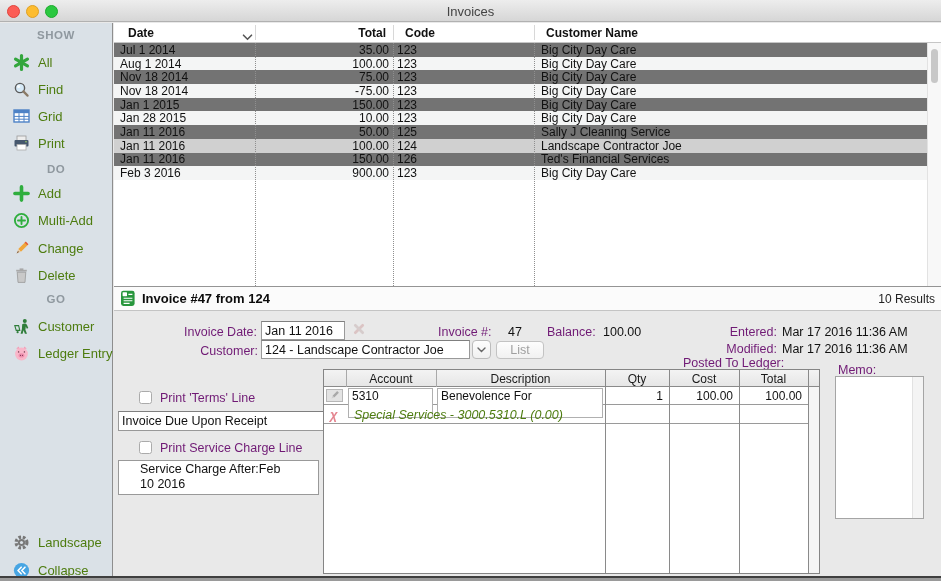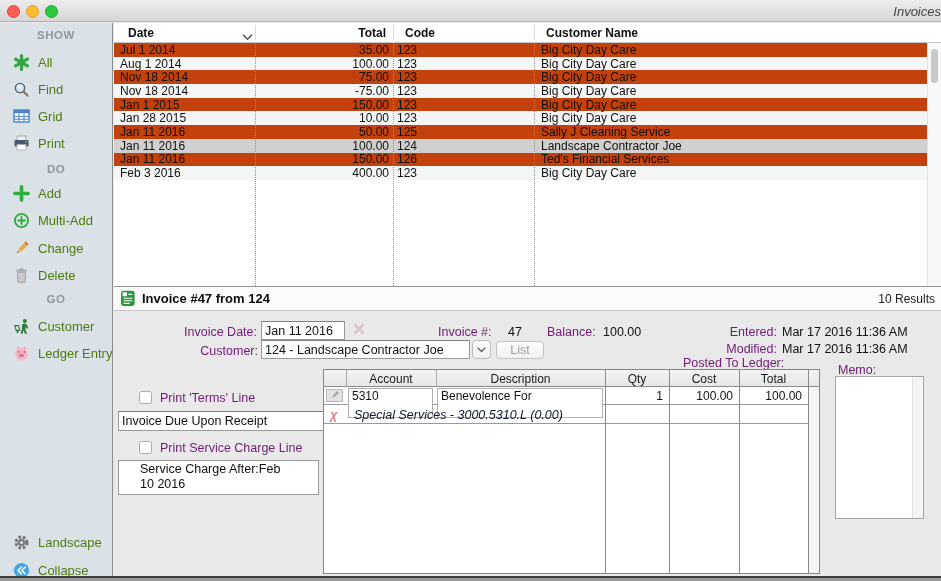--- a/index.html
+++ b/index.html
@@ -8,40 +8,40 @@
          -webkit-font-smoothing:antialiased; background:#e9e9e9; }
   .window { position:relative; width:941px; height:581px; background:#e9e9e9; overflow:hidden; }
 
   
   .titlebar { position:absolute; left:0; top:0; right:0; height:22px;
               background:linear-gradient(#ededed,#d6d6d6); border-bottom:1px solid #b1b1b1; }
   .tl { position:absolute; top:5px; width:13px; height:13px; border-radius:50%; }
   .tl.red    { left:7px;  background:#fc5d55; border:1px solid #e1443c; }
   .tl.yellow { left:26px; background:#fdbc2f; border:1px solid #dfa023; }
   .tl.green  { left:45px; background:#2bc840; border:1px solid #1dab2e; }
-  .wtitle { position:absolute; left:0; right:0; top:4px; text-align:right; font-size:13px; color:#444;font-style:italic; }
+  .wtitle { position:absolute; left:0; right:0; top:4px; text-align:center; font-size:13px; color:#444; }
 
   
   .sidebar { position:absolute; left:0; top:23px; width:113px; bottom:0;
              background:#dae1e7; border-right:1px solid #8e8e8e; }
   .sbheader { position:absolute; left:0; width:100%; text-align:center; font-weight:bold;
               font-size:11.5px; color:#8f989f; letter-spacing:.5px; }
   .sbitem { position:absolute; left:0; width:100%; height:20px; display:flex; align-items:center;
             padding-left:12px; cursor:default; }
   .sbicon { width:19px; height:17px; display:inline-flex; align-items:center; justify-content:center; flex:none; }
   .sblabel { margin-left:7px; font-size:13px; color:#4d7c0f; white-space:nowrap; }
 
   
   .invtable { position:absolute; left:114px; top:23px; right:0; height:263px; background:#fff; }
   .thead { position:absolute; left:0; top:0; right:0; height:20px; background:#fff;
            border-bottom:1px solid #c6c6c6; font-weight:bold; }
   .thead span { position:absolute; top:3px;padding-left:8px; }
   .hline { position:absolute; top:2px; bottom:2px; width:1px; background:#d8d8d8; }
   .tbody { position:absolute; left:0; top:20px; right:14px; }
-  .trow { height:13.7px; display:flex; align-items:center; background:#c2410c; }
+  .trow { height:13.7px; display:flex; align-items:center; background:#737373; }
   .trow:nth-child(even) { background:#f4f5f5; }
   .trow.sel { background:#d0d0d0; }
   .c-date { width:141px; padding-left:6px; }
   .c-total { width:134px; text-align:right; }
   .c-code { width:149px; padding-left:8px; }
   .c-cust { flex:1; padding-left:3px; }
   .vdot { position:absolute; top:20px; bottom:0; width:0; border-left:1px dotted #8f8f8f; pointer-events:none; }
   .gutter { position:absolute; right:0; top:20px; bottom:0; width:14px; background:#f8f8f8;
             border-left:1px solid #e2e2e2; }
   .thumb { position:absolute; right:3px; top:6px; width:7px; height:34px; background:#c8c8c8; border-radius:4px; }
@@ -77,21 +77,21 @@
   .ithead span { position:absolute; top:2px; text-align:center; font-size:12px; color:#1a1a1a; }
   .ivline { position:absolute; top:0; bottom:0; width:1px; background:#8a8a8a; }
   .ihline { position:absolute; top:0; height:17px; width:1px; background:#a9a9a9; }
   .itrow { position:absolute; left:0; right:0; height:18px; border-bottom:1px solid #9a9a9a; }
   .cellbox { position:absolute; border:1px solid #b0b0b0; background:#fff; font-size:12px; padding:0 3px;
              height:30px; line-height:14px; }
   .numcell { position:absolute; text-align:right; font-size:12px; top:2px; }
   .pencilbox { position:absolute; left:2px; top:2px; width:17px; height:13px; background:#e3e3e3;
                border:1px solid #b7b7b7; display:flex; align-items:center; justify-content:center; }
   .chi { position:absolute; left:6px; top:1px; color:#e4848f; font-style:italic; font-size:13px; font-weight:bold; }
-  .notetxt { position:absolute; left:30px; top:2px; font-style:italic; color:#0f172a; font-size:12.5px; white-space:nowrap; }
+  .notetxt { position:absolute; left:30px; top:2px; font-style:italic; color:#4d7c0f; font-size:12.5px; white-space:nowrap; }
   .igutter { position:absolute; left:485px; right:0; top:17px; bottom:0; background:#f5f5f5; }
 
   
   .memo { position:absolute; left:721px; top:65px; width:89px; height:143px; border:1px solid #a5a5a5;
           background:#fff; font-family:inherit; font-size:12px; resize:none; padding:2px; }
   .memogut { position:absolute; left:798px; top:66px; width:11px; height:141px; background:#f4f4f4;
              border-left:1px solid #e2e2e2; }
 
   .bottomedge { position:absolute; left:0; right:0; top:576px; height:2px; background:#3f3f3f; }
   .bottomshadow { position:absolute; left:0; right:0; top:578px; bottom:0; background:#9a9a9a; }
@@ -307,21 +307,21 @@
           <span class="c-cust">Landscape Contractor Joe</span>
         </div>
       <div class="trow">
           <span class="c-date">Jan 11 2016</span>
           <span class="c-total">150.00</span>
           <span class="c-code">126</span>
           <span class="c-cust">Ted's Financial Services</span>
         </div>
       <div class="trow">
           <span class="c-date">Feb 3 2016</span>
-          <span class="c-total">400.00</span>
+          <span class="c-total">900.00</span>
           <span class="c-code">123</span>
           <span class="c-cust">Big City Day Care</span>
         </div>
     </div>
     <div class="vdot" style="left:141px"></div>
     <div class="vdot" style="left:279px"></div>
     <div class="vdot" style="left:420px"></div>
     <div class="gutter">
         <div class="thumb"></div>
       </div>

